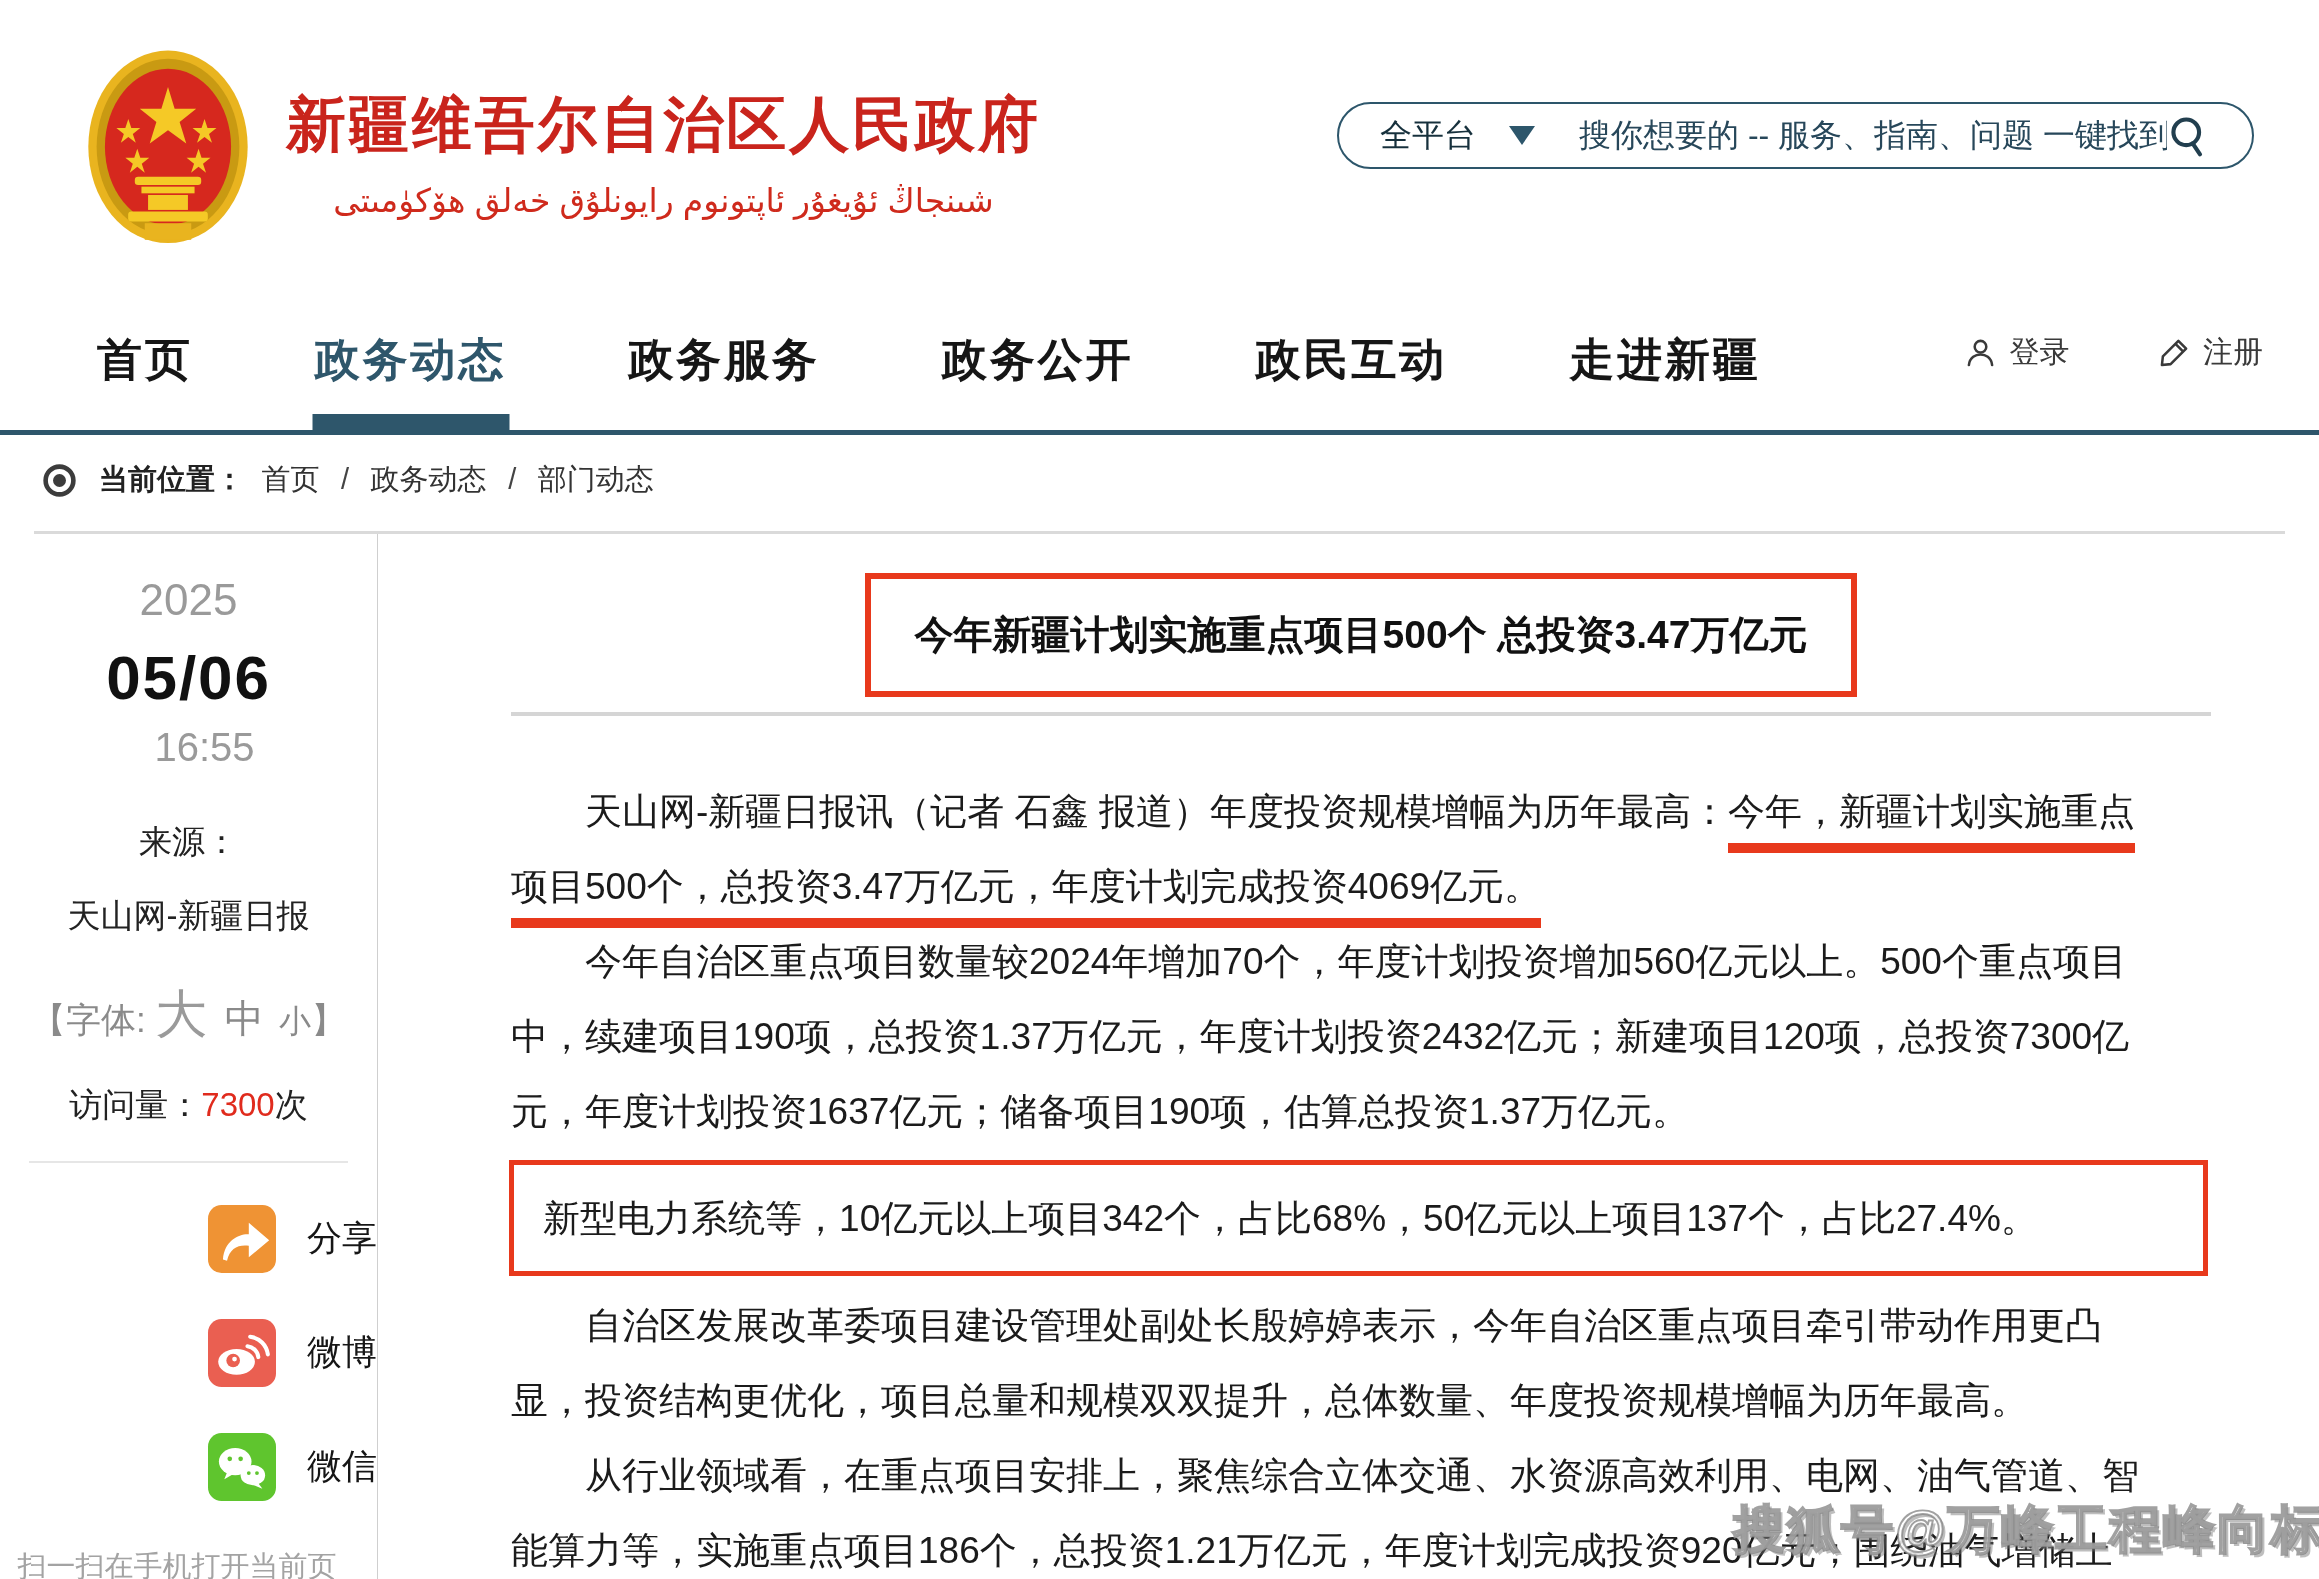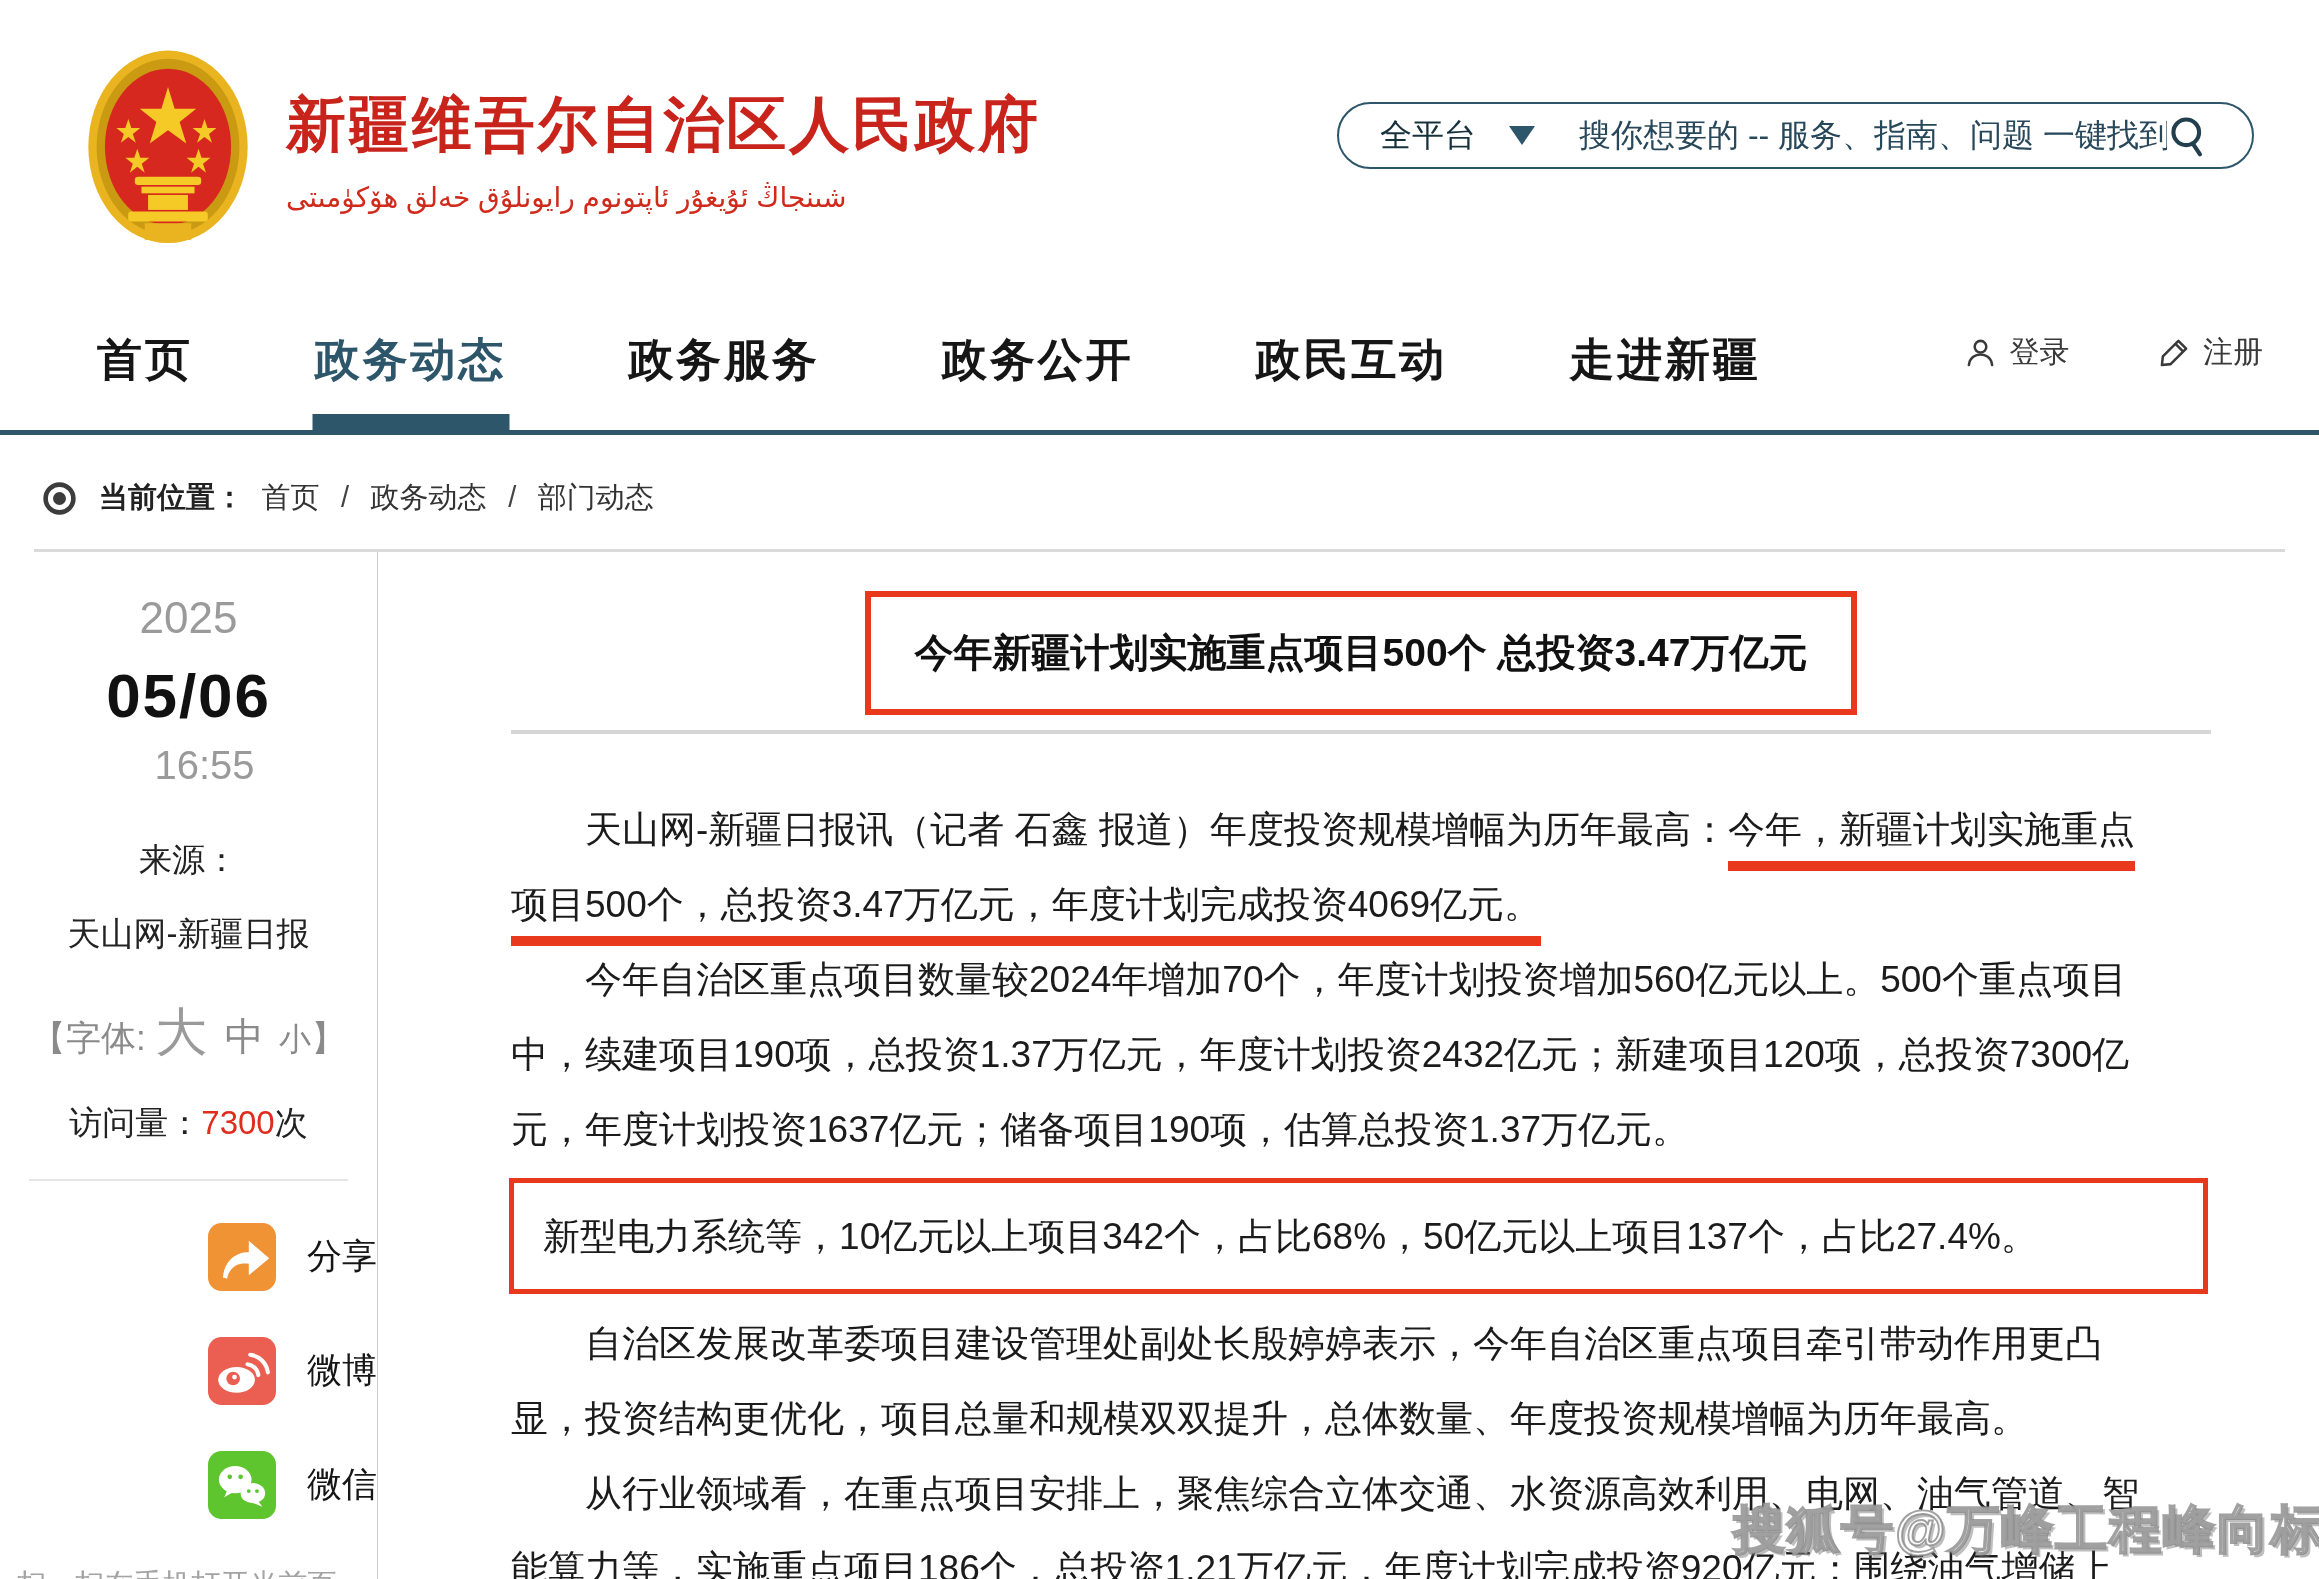--- a/index.html
+++ b/index.html
@@ -4,21 +4,21 @@
 <style>
   * { margin:0; padding:0; box-sizing:border-box; }
   html,body { width:2319px; height:1580px; overflow:hidden; background:#fff;
               font-family:"Liberation Sans","DejaVu Sans",sans-serif; }
 
   
   .header { position:relative; height:290px; background:#fff;padding-left:28px; }
   .emblem { position:absolute; left:85px; top:46px; width:166px; height:205px; }
   .title-block { position:absolute; left:286px; top:85px; }
   .site-title { font-size:60px; font-weight:bold; color:#c9241c; letter-spacing:2.9px; white-space:nowrap; }
-  .site-subtitle { margin-top:15.4px; font-size:28px; color:#cf2a1c; text-align:left; direction:rtl; }
+  .site-subtitle { margin-top:15.4px; font-size:33px; color:#cf2a1c; text-align:center; direction:rtl; }
   .search-pill { position:absolute; left:1337px; top:102px; width:917px; height:67px;
                  border:2.9px solid #2d566b; border-radius:48px; display:flex; align-items:center; padding:0 41px; }
   .scope { font-size:32px; color:#16303c; }
   .caret-down { width:0; height:0; margin-left:33px; border-left:13.5px solid transparent;
                 border-right:13.5px solid transparent; border-top:19.3px solid #2d566b; }
   .search-input { flex:1; margin-left:44px; border:none; outline:none; background:transparent;
                   font-size:32px; color:#27475a; font-family:inherit; }
   .search-input::placeholder { color:#27475a; opacity:1; }
   .magnifier { width:44px; height:44px; flex:0 0 auto; }
 
@@ -27,21 +27,21 @@
   .nav-items { position:absolute; left:97px; top:0; height:100%; display:flex; gap:122px; }
   .nav-item { position:relative; height:100%; display:flex; align-items:center;
               font-size:45px; font-weight:bold; color:#161616; letter-spacing:2.9px; cursor:pointer; }
   .nav-item.active { color:#2e566b; }
   .nav-item.active::after { content:""; position:absolute; bottom:0; left:50%; transform:translateX(-50%);
                             width:197px; height:16.4px; background:#2e566b; }
   .auth { position:absolute; right:56px; top:42px; display:flex; gap:89px; }
   .auth-link { display:flex; align-items:center; gap:13.5px; font-size:30px; color:#3a3a3a; cursor:pointer; }
 
   
-  .crumb-row { display:flex; align-items:center; padding:43px 0 21px 41px; }
+  .crumb-row { display:flex; align-items:center; padding:25px 0 21px 41px; }
   .crumb-icon { width:37px; height:37px; margin-right:21px; }
   .crumb-label { font-size:29px; font-weight:bold; color:#222; }
   .crumb-links { font-size:29px; color:#333; margin-left:17.4px; }
   .crumb-links span.sep { margin:0 13.5px; color:#444; }
   .crumb-divider { height:2.9px; background:#dadada; margin:9.7px 34px 0 34px; }
 
   
   .content { display:flex; height:1062px; }
   .sidebar { width:378px; flex:0 0 auto; border-right:1.9px solid #cfcfcf; text-align:center; padding-top:41px; }
   .meta-year { font-size:44px; color:#9a9a9a; }

